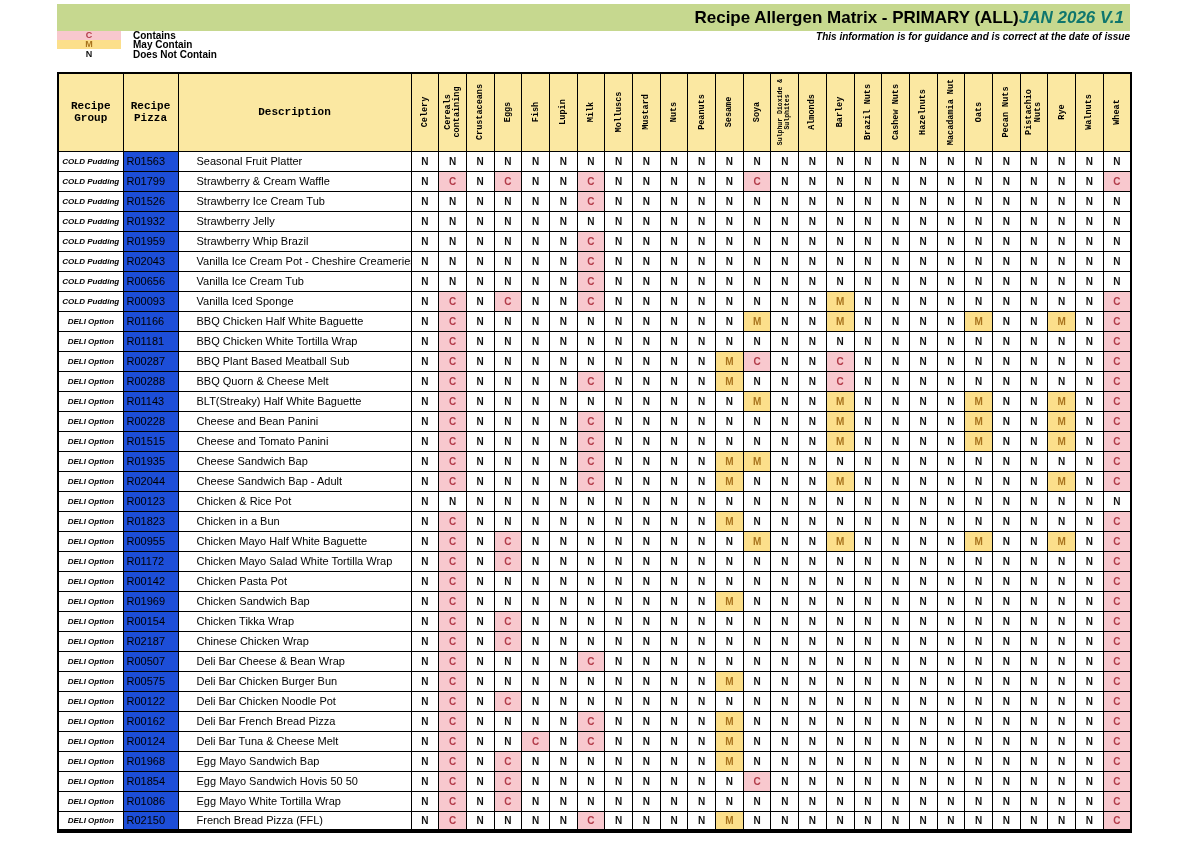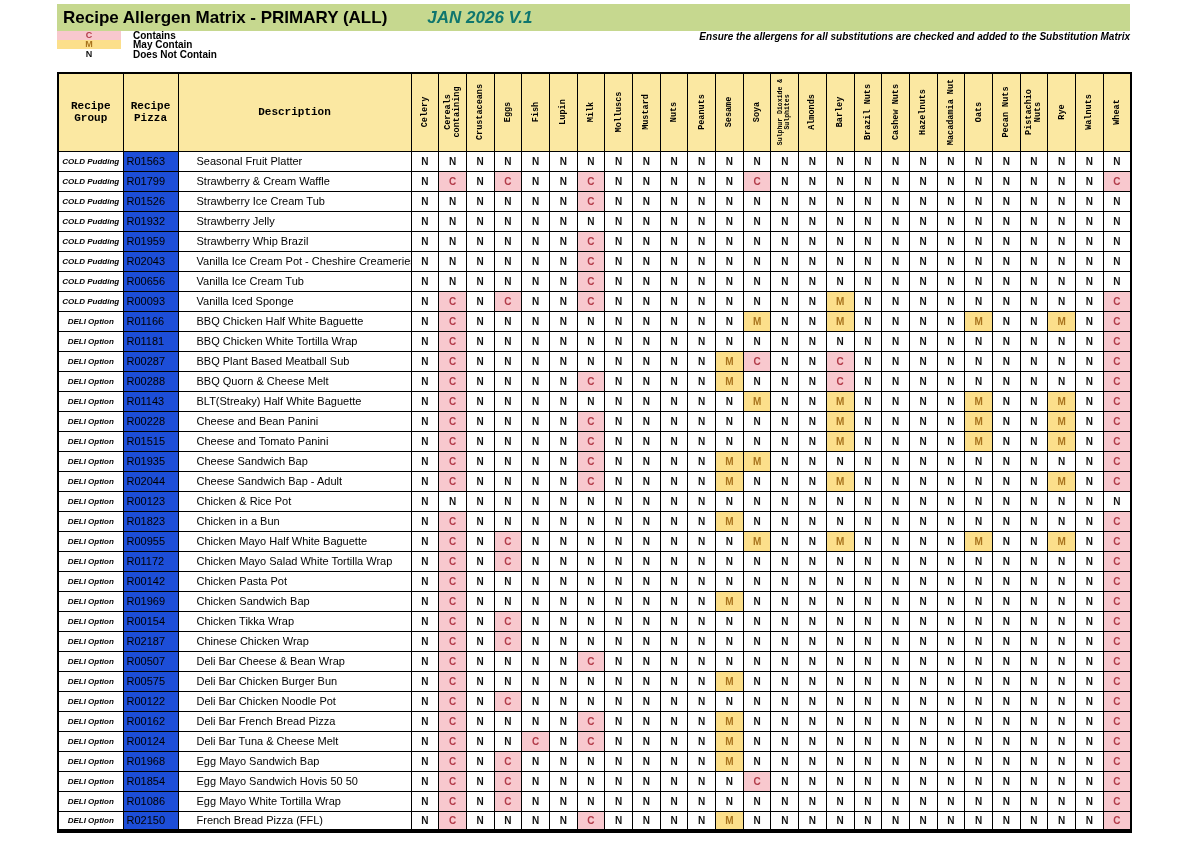--- a/index.html
+++ b/index.html
@@ -1,21 +1,21 @@
 <!DOCTYPE html>
 <html><head>
 <meta charset="utf-8">
 <style>
   * { box-sizing: border-box; margin: 0; padding: 0; }
   body { background: #ffffff; font-family: "Liberation Sans", sans-serif; }
   .page { position: relative; width: 1200px; height: 849px; background: #fff; overflow: hidden; }
 
   
   .band { position: absolute; left: 57px; top: 4px; width: 1073px; height: 27px;
-          background: #c6d88f; display: flex; justify-content: flex-start; align-items: center; gap: 40px; }
+          background: #c6d88f; display: flex; justify-content: flex-end; align-items: center; }
   .band .title { font-size: 17px; font-weight: bold; color: #000; padding-left: 6px; }
   .band .ver { font-size: 17px; font-weight: bold; font-style: italic; color: #0f766e; padding-right: 6px; }
 
   
   .legend { position: absolute; left: 57px; top: 31px; }
   .legend .lrow { display: flex; align-items: center; height: 9.3px; }
   .legend .sw { width: 64px; text-align: center; font-size: 9px; font-weight: bold; line-height: 9px; }
   .legend .sw.c { background: #f8c8ce; color: #b23a49; }
   .legend .sw.m { background: #fcdf8b; color: #a8731d; }
   .legend .sw.n { background: transparent; color: #111; }
@@ -66,21 +66,21 @@
       <span class="sw m">M</span>
       <span class="lbl">May Contain</span>
     </div>
     <div class="lrow">
       <span class="sw n">N</span>
       <span class="lbl">Does Not Contain</span>
     </div>
   </div>
 
   <div class="disclaimer">
-    <div>Ensure the allergens for all substitutions are checked and added to the Substitution Matrix</div>
+    <div>This information is for guidance and is correct at the date of issue</div>
   </div>
 
   <table class="matrix">
     <thead>
       <tr>
         <th class="fx fx1">Recipe Group</th>
         <th class="fx fx2">Recipe Pizza</th>
         <th class="fx fx3">Description</th>
       <th class="al">
             <span class="rot">Celery</span>

